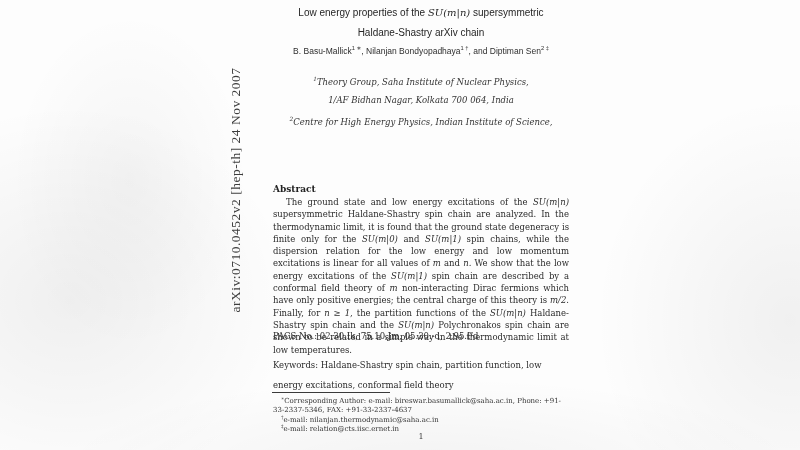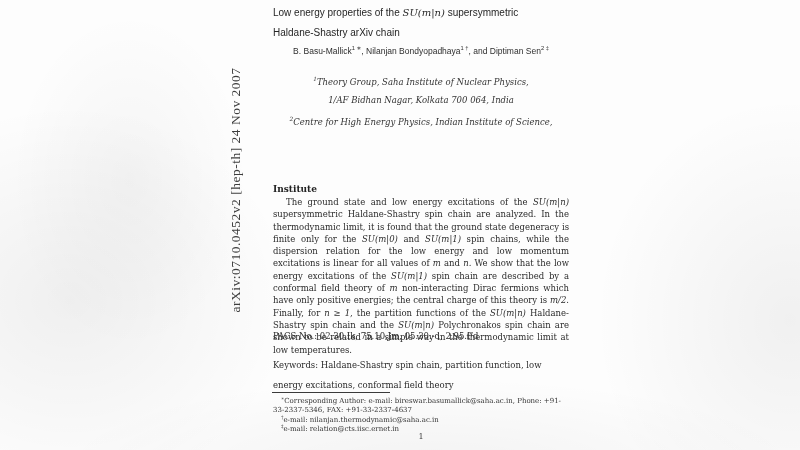--- a/index.html
+++ b/index.html
@@ -19,21 +19,21 @@
   .col{position:absolute;left:273px;width:296px;}
 
   .arxiv-stamp{
     position:absolute;left:236px;top:190px;
     transform:translate(-50%,-50%) rotate(-90deg);
     white-space:nowrap;
     font-family:"Liberation Serif", serif;
     font-size:13.5px;color:#3d3d3d;letter-spacing:0.5px;
   }
   .title{
-    top:3px;text-align:left;
+    top:3px;text-align:center;
     font-family:"Liberation Sans", sans-serif;
     font-size:10px;line-height:20px;color:#262626;
   }
   .authors{
     top:46px;text-align:center;
     font-family:"Liberation Sans", sans-serif;
     font-size:8.5px;color:#2e2e2e;
   }
   .affiliations{
     top:73px;text-align:center;
@@ -72,21 +72,21 @@
 <div class="col affiliations">
   <div class="aff-block">
     <div><sup>1</sup><span>Theory Group, Saha Institute of Nuclear Physics,</span></div>
     <div>1/AF Bidhan Nagar, Kolkata 700 064, India</div>
   </div>
   <div class="aff-block">
     <div><sup>2</sup><span>Centre for High Energy Physics, Indian Institute of Science,</span></div>
   </div>
 </div>
 
-<div class="col abstract-head">Institute</div>
+<div class="col abstract-head">Abstract</div>
 <p class="col abstract-body"><span>The ground state and low energy excitations of the </span><span class="it">SU(m|n)</span><span> supersymmetric Haldane-Shastry spin chain are analyzed.  In the thermodynamic limit, it is found that the ground state degeneracy is finite only for the </span><span class="it">SU(m|0)</span><span> and </span><span class="it">SU(m|1)</span><span> spin chains, while the dispersion relation for the low energy and low momentum excitations is linear for all values of </span><span class="it">m</span><span> and </span><span class="it">n</span><span>.  We show that the low energy excitations of the </span><span class="it">SU(m|1)</span><span> spin chain are described by a conformal field theory of </span><span class="it">m</span><span> non-interacting Dirac fermions which have only positive energies; the central charge of this theory is </span><span class="it">m/2</span><span>. Finally, for </span><span class="it">n ≥ 1</span><span>, the partition functions of the </span><span class="it">SU(m|n)</span><span> Haldane-Shastry spin chain and the </span><span class="it">SU(m|n)</span><span> Polychronakos spin chain are shown to be related in a simple way in the thermodynamic limit at low temperatures.</span></p>
 
 <div class="col pacs">PACS No.: 02.30.Ik, 75.10.Jm, 05.30.-d, 2.95.Fd</div>
 <div class="col keywords">Keywords:  Haldane-Shastry spin chain, partition function, low energy excitations, conformal field theory</div>
 
 <div class="fnrule"></div>
 
 <div class="col footnotes">
   <div class="fn"><sup>∗</sup><span>Corresponding Author:  e-mail:  bireswar.basumallick@saha.ac.in,  Phone:  +91-33-2337-5346, FAX: +91-33-2337-4637</span></div>
   <div class="fn"><sup>†</sup><span>e-mail: nilanjan.thermodynamic@saha.ac.in</span></div>

